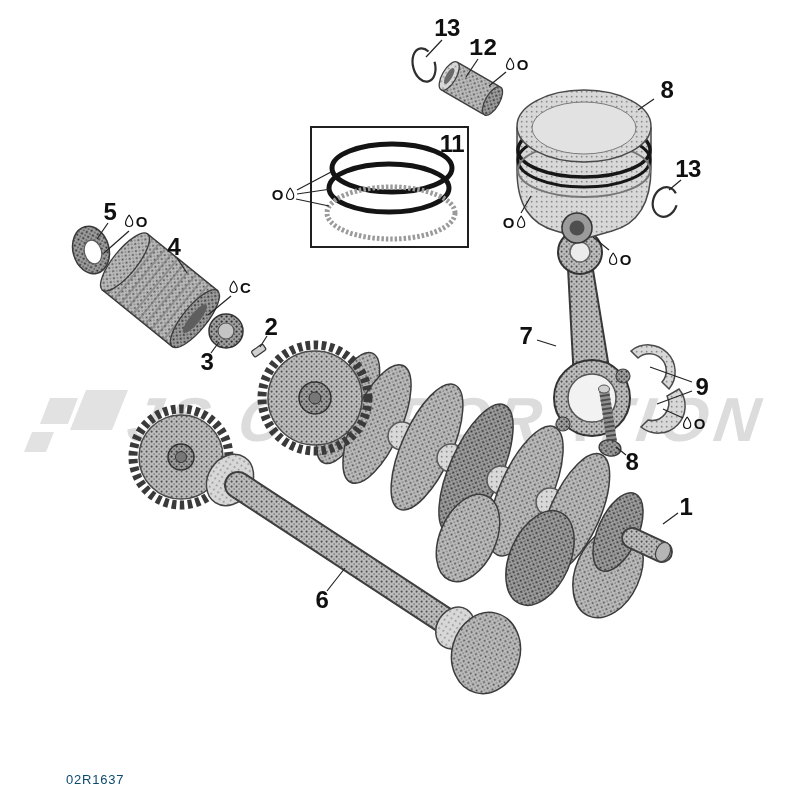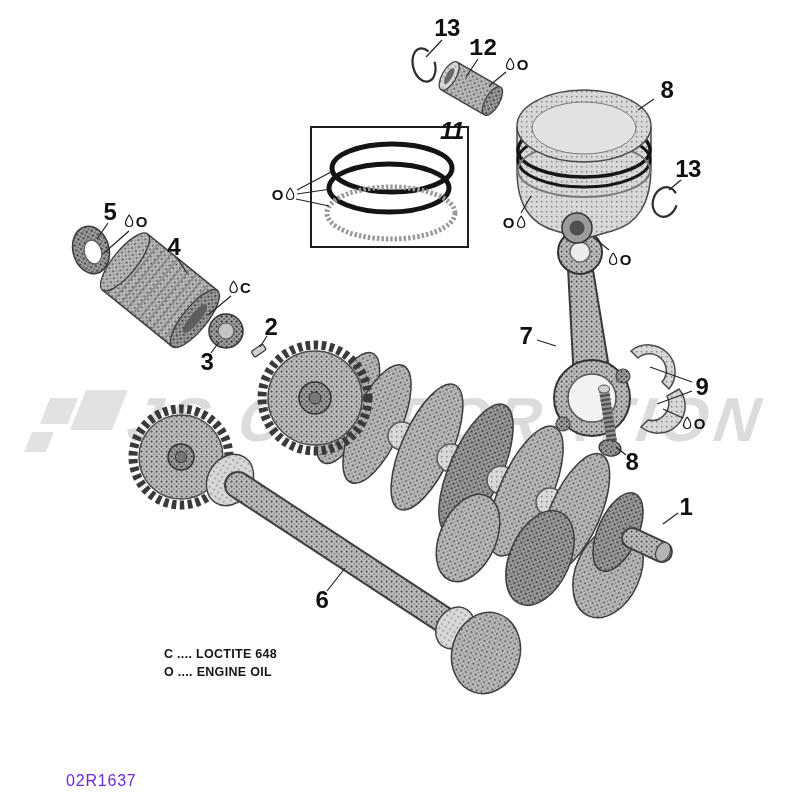--- a/index.html
+++ b/index.html
@@ -13,22 +13,22 @@
   svg.art{position:absolute;left:0;top:0;z-index:2;}
   svg.leaders{position:absolute;left:0;top:0;z-index:3;}
   .overlay{position:absolute;inset:0;z-index:4;pointer-events:none;}
   .callout{position:absolute;transform:translate(-50%,-50%);
     font-size:24px;font-weight:bold;color:#101010;letter-spacing:-0.5px;}
   .mark{position:absolute;transform:translate(-50%,-50%);display:flex;
     align-items:center;gap:2px;font-size:15px;font-weight:bold;color:#101010;}
   .mark svg{display:block;}
   .legend{position:absolute;left:164px;top:645px;font-size:12.5px;
     font-weight:bold;color:#151515;line-height:18px;letter-spacing:0.3px;}
-  .part-code{position:absolute;left:66px;top:772px;font-size:16px;
-    color:#6d28d9;letter-spacing:0.8px;}
+  .part-code{position:absolute;left:66px;top:772px;font-size:13px;
+    color:#0c4a6e;letter-spacing:0.8px;}
 </style>
 </head>
 <body>
 
 <div class="stage">
 
   <svg class="watermark-logo" width="110" height="72">
     <polygon points="28,12 56,12 46,38 18,38" fill="#e2e2e2"></polygon>
     <polygon points="64,4 106,4 90,44 48,44" fill="#e2e2e2"></polygon>
     <polygon points="10,46 32,46 24,66 2,66" fill="#e2e2e2"></polygon>
@@ -191,21 +191,21 @@
       <line x1="231" y1="296" x2="208" y2="315" stroke="#222" stroke-width="1.2"></line>
       <line x1="609" y1="250" x2="593" y2="237" stroke="#222" stroke-width="1.2"></line>
       <line x1="683" y1="418" x2="663" y2="409" stroke="#222" stroke-width="1.2"></line>
     </svg>
 
   <div class="overlay">
       <div class="callout" style="left: 447px; top: 28px;">13</div>
       <div class="callout" style="left: 483px; top: 48px; font-family: Liberation Mono, monospace;">12</div>
       <div class="callout" style="left: 667px; top: 90px;">8</div>
       <div class="callout" style="left: 688px; top: 169px;">13</div>
-      <div class="callout" style="left: 452px; top: 131px; font-style: italic;">11</div>
+      <div class="callout" style="left: 452px; top: 144px;">11</div>
       <div class="callout" style="left: 110px; top: 212px;">5</div>
       <div class="callout" style="left: 174px; top: 247px;">4</div>
       <div class="callout" style="left: 207px; top: 362px;">3</div>
       <div class="callout" style="left: 271px; top: 327px;">2</div>
       <div class="callout" style="left: 526px; top: 336px;">7</div>
       <div class="callout" style="left: 702px; top: 387px;">9</div>
       <div class="callout" style="left: 632px; top: 462px;">8</div>
       <div class="callout" style="left: 686px; top: 507px;">1</div>
       <div class="callout" style="left: 322px; top: 600px;">6</div>
       <div class="mark" style="left: 517px; top: 64px;">
@@ -245,19 +245,15 @@
         <span>O</span>
       </div>
       <div class="mark" style="left: 694px; top: 423px;">
         <svg width="9" height="13" viewBox="0 0 9 13">
           <path d="M4.5 .5 C4.5 .5 .9 5.4 .9 8.3 C.9 10.4 2.5 12 4.5 12 C6.5 12 8.1 10.4 8.1 8.3 C8.1 5.4 4.5 .5 4.5 .5 Z" fill="#fff" stroke="#111" stroke-width="1.2"></path>
         </svg>
         <span>O</span>
       </div>
     </div>
 
-  <div class="legend">
-    <div>C .... LOCTITE 648</div>
-    <div>O .... ENGINE OIL</div>
-  </div>
 
   <div class="part-code">02R1637</div>
 </div>
 
 </body></html>

